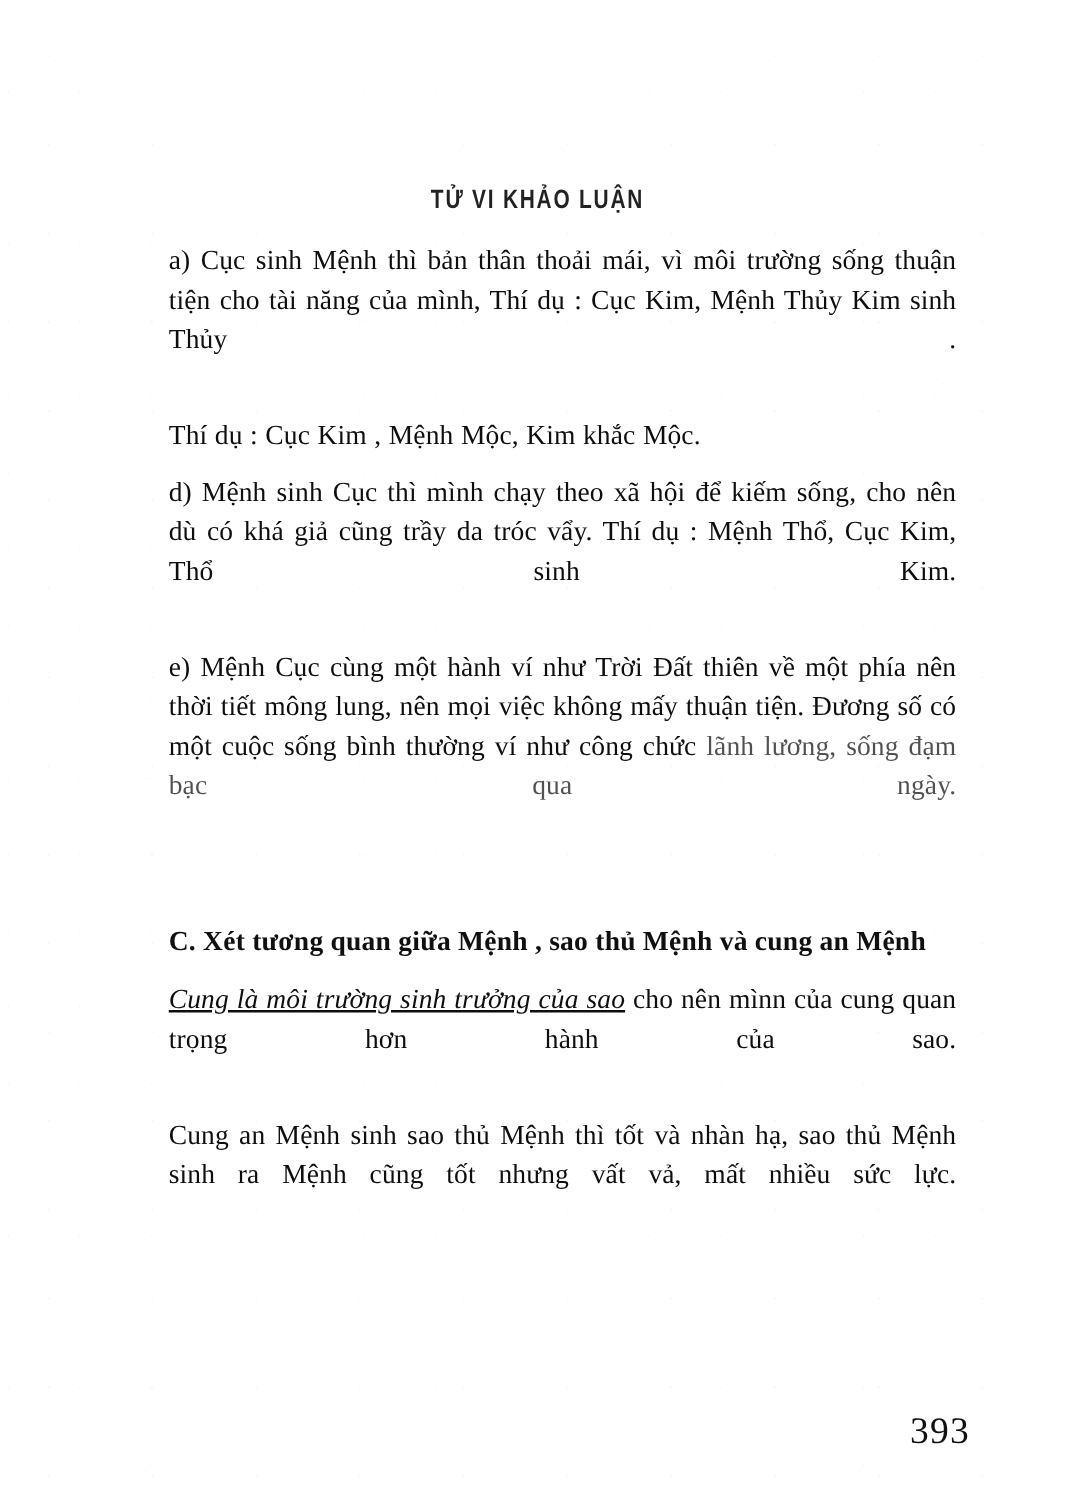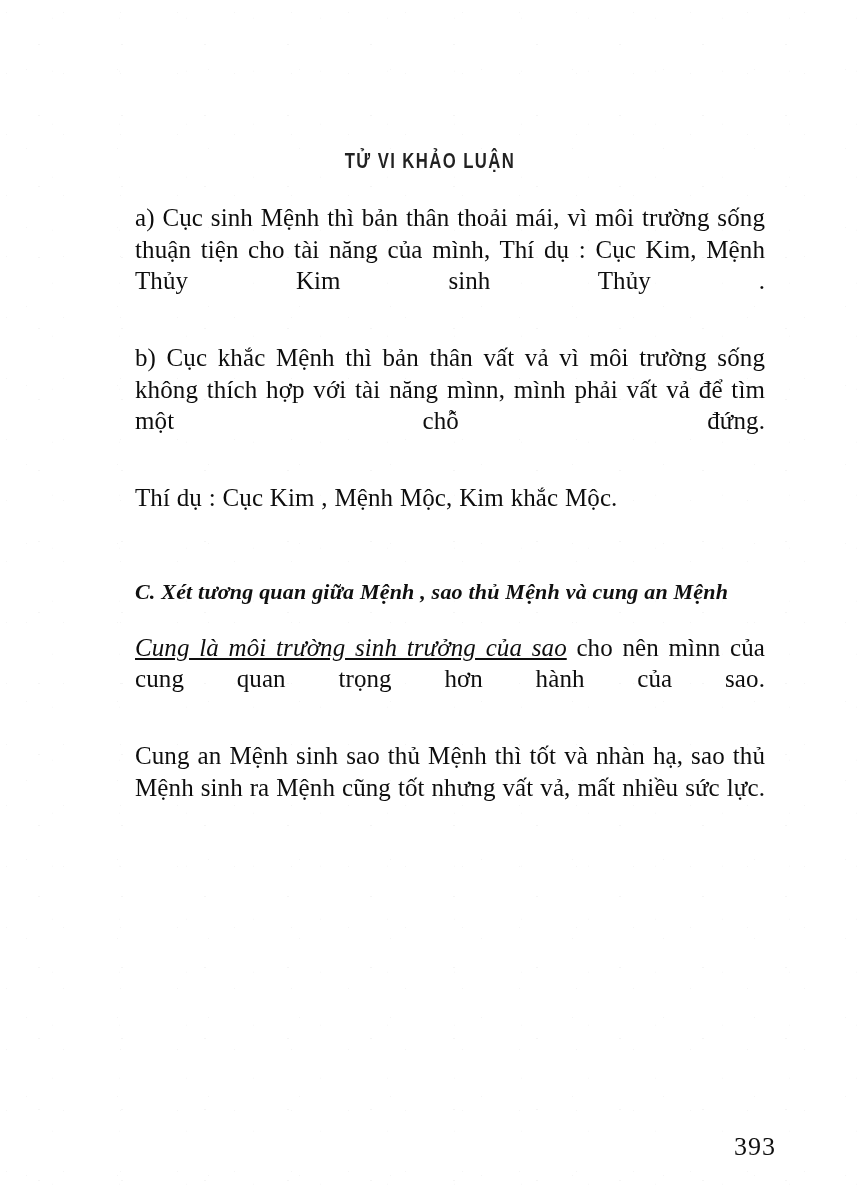--- a/index.html
+++ b/index.html
@@ -38,22 +38,22 @@
 
   
   .textblock {
     position: absolute;
     left: 135px;
     top: 192px;
     width: 630px;
   }
 
   .para {
-    margin: 10px 0 14px 0;
-    font-size: 25px;
+    margin: 0 0 14px 0;
+    font-size: 22px;
     line-height: 31.5px;
     text-align: justify;
     text-justify: inter-word;
     letter-spacing: 0.1px;
     word-spacing: 0.4px;
     color: #0e0e0e;
   }
 
   
   .para:after {
@@ -61,42 +61,41 @@
     display: inline-block;
     width: 100%;
   }
   .para.noStretch:after { display: none; }
 
   
   .section-heading {
     margin: 0;
     font-size: 22px;
     line-height: 32px;
-    font-style: italic;
     font-weight: 600;
     letter-spacing: 0.2px;
     color: #101010;
     text-align: left;
     width: 640px;
   }
 
   .gap-before-heading { height: 48px; }
   .gap-after-heading  { height: 14px; }
 
   .underlined { text-decoration: underline; text-underline-offset: 2px; font-style: italic; }
 
   
   .faded { opacity: 0.72; }
 
   
   .folio {
     position: absolute;
     right: 84px;
     bottom: 38px;
-    font-size: 26px;
+    font-size: 30px;
     letter-spacing: 1px;
     color: #111111;
   }
 
   
   .grain {
     position: absolute;
     inset: 0;
     pointer-events: none;
     opacity: 0.035;
@@ -112,26 +111,27 @@
 <body>
 
 <div class="page">
 
   <div class="running-head">TỬ VI KHẢO LUẬN</div>
 
   <div class="textblock">
 
     <p class="para">a)  Cục sinh Mệnh thì bản thân thoải mái, vì môi trường sống thuận tiện cho tài năng của mình, Thí dụ : Cục Kim, Mệnh Thủy Kim sinh Thủy .</p>
 
-    <p class="para">b)  Cục khắc Mệnh thì bản thân vất vả vì môi trường sống không thích hợp với tài năng mìnn, mình phải vất vả để tìm một chỗ đứng.</p>
 
     <p class="para noStretch">Thí dụ : Cục Kim , Mệnh Mộc, Kim khắc Mộc.</p>
 
 
+    <p class="para">d) Mệnh sinh Cục thì mình chạy theo xã hội để kiếm sống, cho nên dù có khá giả cũng trầy da tróc vẩy. Thí dụ : Mệnh Thổ, Cục Kim, Thổ sinh Kim.</p>
 
+    <p class="para"><span>e)   Mệnh Cục cùng một hành ví như Trời Đất thiên về một phía nên thời tiết mông lung, nên mọi việc không mấy thuận tiện. Đương số có một cuộc sống bình thường ví như công chức</span> <span class="faded">lãnh lương, sống đạm bạc qua ngày.</span></p>
 
     <div class="gap-before-heading"></div>
 
     <p class="section-heading">C. Xét tương quan giữa Mệnh , sao thủ Mệnh và cung an Mệnh</p>
 
     <div class="gap-after-heading"></div>
 
     <p class="para"><span class="underlined">Cung là môi trường sinh trưởng của sao</span><span> cho nên mìnn của cung quan trọng hơn hành của sao.</span></p>
 
     <p class="para">Cung an Mệnh sinh sao thủ Mệnh thì tốt và nhàn hạ, sao thủ Mệnh sinh ra Mệnh cũng tốt nhưng vất vả, mất nhiều sức lực.</p>

